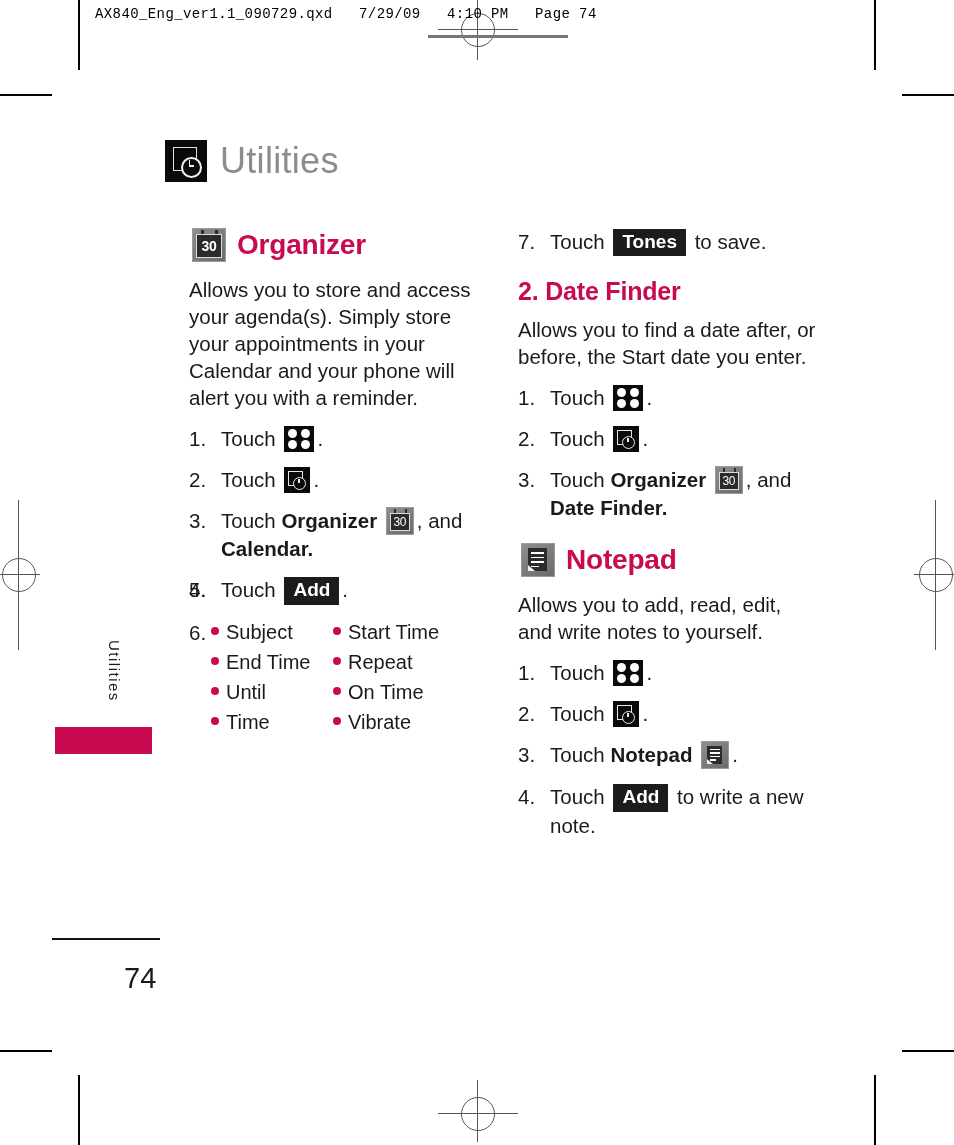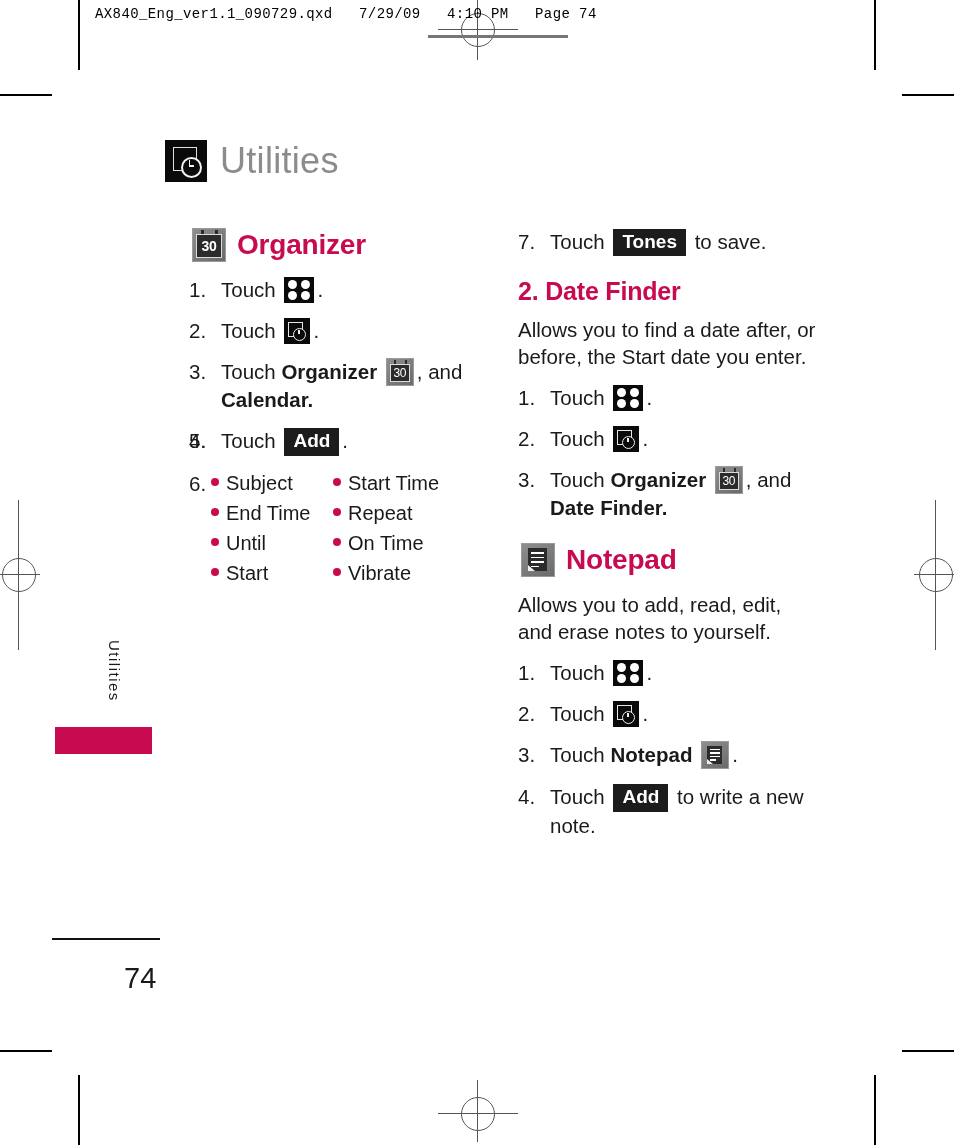--- a/index.html
+++ b/index.html
@@ -431,20 +431,21 @@
       <span class="ring r1"></span>
         <span class="ring r2"></span>
       <span class="cal-body">
           <span class="cal-num">30</span>
         </span>
     </span>
     <span>Organizer</span>
   </h2>
 
 
+  <p class="body">Allows you to store and access your agenda(s). Simply store your appointments in your Calendar and your phone will alert you with a reminder.</p>
 
   <ol class="steps">
     <li>
       <span class="num">1.</span>
       <span>Touch</span>
       <span class="ico-menu"><i></i><i></i><i></i><i></i></span><span>.</span>
     </li>
     <li>
       <span class="num">2.</span>
       <span>Touch</span>
@@ -495,21 +496,21 @@
     <div class="b-item">
         <span class="dot"></span>
         <span>Until</span>
       </div>
     <div class="b-item">
         <span class="dot"></span>
         <span>On Time</span>
       </div>
     <div class="b-item">
         <span class="dot"></span>
-        <span>Start</span>
+        <span>Time</span>
       </div>
     <div class="b-item">
         <span class="dot"></span>
         <span>Vibrate</span>
       </div>
   </div>
 
 </div>
 
 <div class="col col-right">
@@ -558,21 +559,21 @@
         <span class="np-line l1"></span>
           <span class="np-line l2"></span>
         <span class="np-line l3"></span>
           <span class="np-line l4"></span>
       </span>
       <span class="np-fold"></span>
     </span>
     <span>Notepad</span>
   </h2>
 
-  <p class="body">Allows you to add, read, edit, and erase notes to yourself.</p>
+  <p class="body">Allows you to add, read, edit, and write notes to yourself.</p>
 
   <ol class="steps">
     <li>
       <span class="num">1.</span>
       <span>Touch</span>
       <span class="ico-menu"><i></i><i></i><i></i><i></i></span><span>.</span>
     </li>
     <li>
       <span class="num">2.</span>
       <span>Touch</span>

